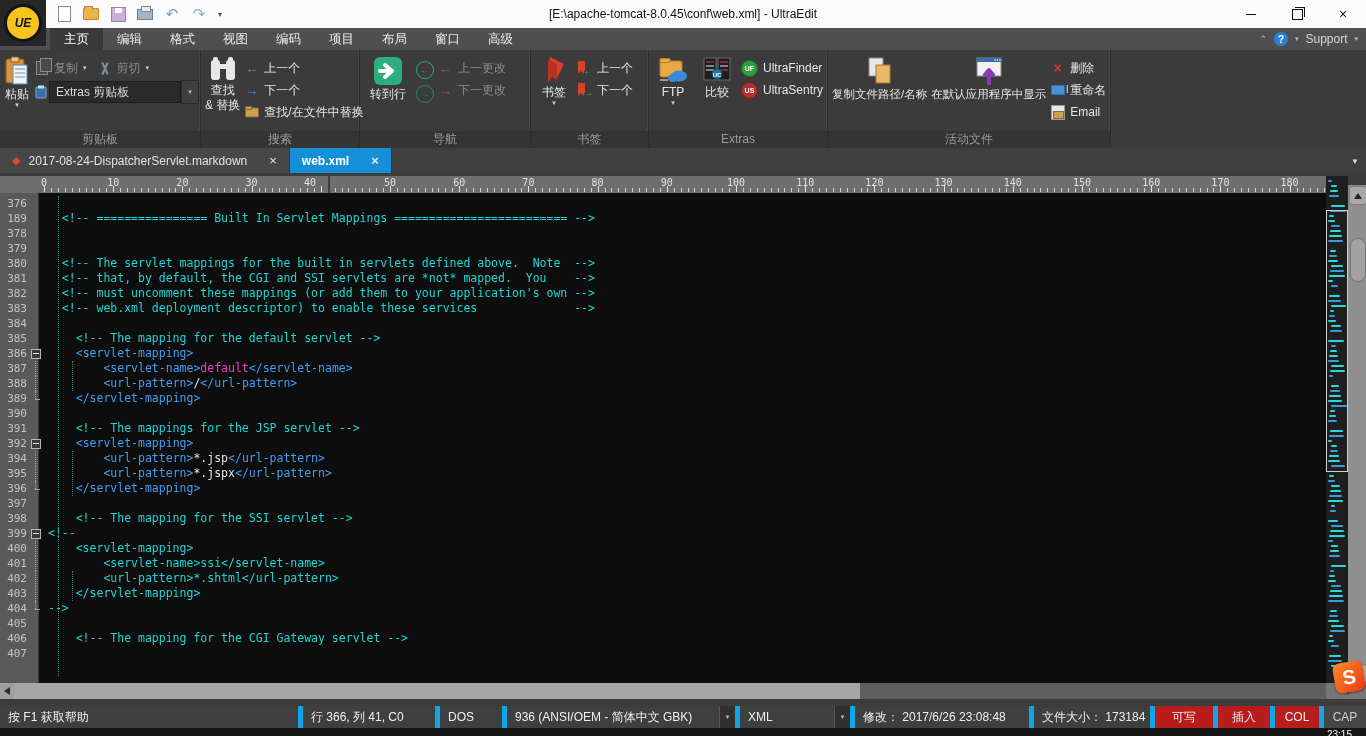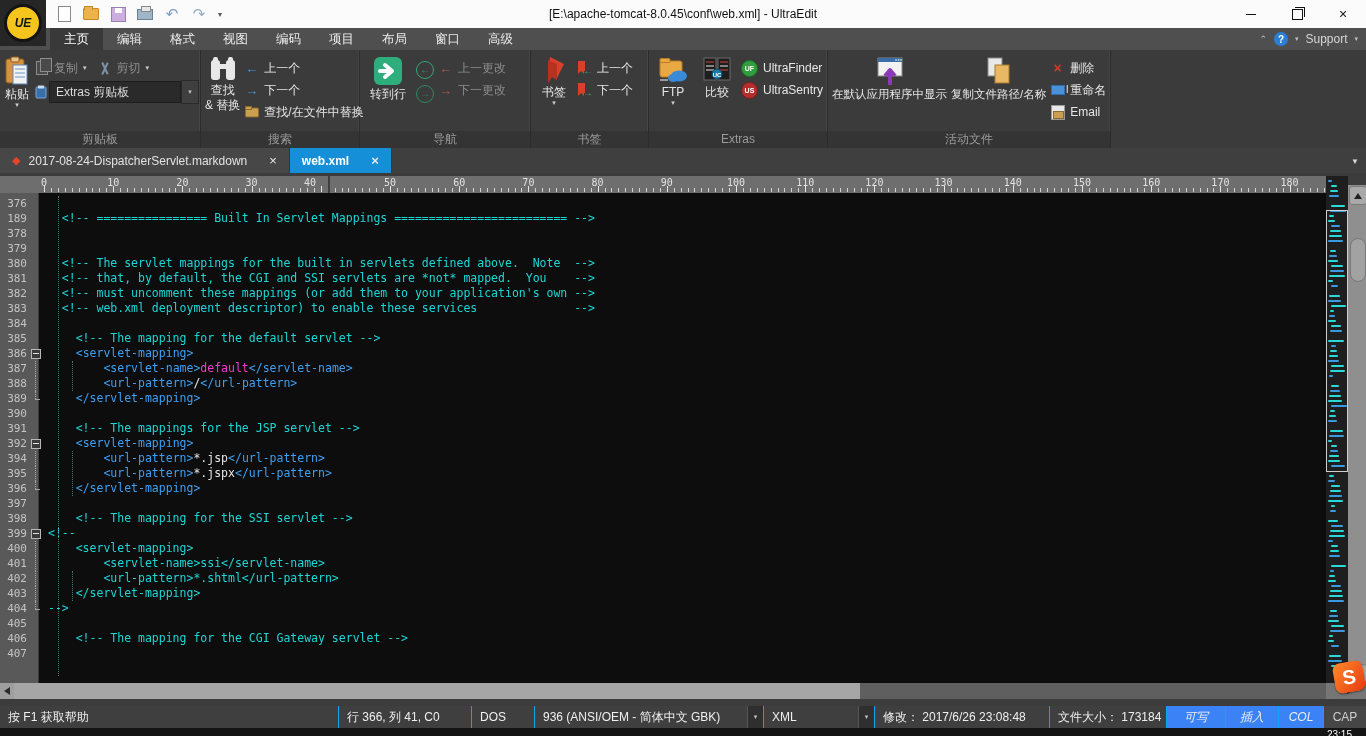--- a/index.html
+++ b/index.html
@@ -127,25 +127,25 @@
   .vs-thumb{position:absolute;left:2px;top:62px;width:14px;height:42px;background:#a2a2a2;border:1px solid #787878;border-radius:8px;}
   .corner{position:absolute;left:1326px;top:683px;width:40px;height:16px;background:#767676;}
   .hscroll{position:absolute;left:0;top:683px;width:1326px;height:16px;background:#5f5f5f;}
   .hs-btn{position:absolute;left:0;top:0;width:14px;height:16px;background:#9e9e9e;display:flex;align-items:center;justify-content:center;}
   .tri-left{border-top:4px solid transparent;border-bottom:4px solid transparent;border-right:6px solid #2a2a2a;}
   .hs-thumb{position:absolute;left:14px;top:0;width:846px;height:16px;background:#a6a6a6;}
   .ribbon-spacer{position:absolute;left:0;top:699px;width:1366px;height:7px;background:#3c3c3c;}
   
   .statusbar{position:absolute;left:0;top:706px;width:1366px;height:22px;background:#3f3f3f;display:flex;align-items:stretch;
              font-size:12px;color:#efefef;}
-  .sb-seg{display:flex;align-items:center;padding:0 8px;border-left:1px solid #0ea5e9;white-space:nowrap;overflow:hidden;}
+  .sb-seg{display:flex;align-items:center;padding:0 8px;border-left:5px solid #0ea5e9;white-space:nowrap;overflow:hidden;}
   .sb-help{flex:1;border-left:none;}
   .sb-dd{width:15px;display:flex;align-items:center;justify-content:center;background:#2f2f2f;border-left:1px solid #555;
          align-self:stretch;flex:none;}
-  .sb-dark{background:#3b82f6;justify-content:center;font-style:italic;}
+  .sb-dark{background:#b91c1c;justify-content:center;}
   .sb-cap{background:#464646;color:#cfcfcf;justify-content:center;}
   
   .bottombar{position:absolute;left:0;top:728px;width:1366px;height:8px;background:#141414;overflow:hidden;}
   .clock{position:absolute;right:14px;top:1px;font-size:10px;color:#fff;}
   .sougou{position:absolute;left:1334px;top:662px;width:30px;height:30px;border-radius:7px;
           background:linear-gradient(135deg,#ff8a2a,#e83a10);transform:rotate(-10deg);
           display:flex;align-items:center;justify-content:center;color:#fff;font-weight:bold;font-size:20px;
           z-index:50;box-shadow:0 1px 2px rgba(0,0,0,.5);}
   .ime-expand{position:absolute;left:1347px;top:686px;width:0;height:0;border-top:4px solid transparent;
               border-bottom:4px solid transparent;border-left:7px solid #1a1a1a;z-index:49;}
@@ -389,37 +389,37 @@
             <span class="badge badge-us">US</span>
             <span>UltraSentry</span>
           </div>
         </div>
       </div>
       <div class="rg-label">Extras</div>
     </div>
 
     <div class="rg" style="width:282px">
       <div class="rg-body">
+        <div class="bigbtn" style="width:100px;font-size:11.5px">
+          <svg width="28" height="30" viewBox="0 0 28 30">
+            <rect x="3" y="2" width="14" height="18" fill="#e8e8e8" stroke="#8a8a8a"></rect>
+            <rect x="10" y="9" width="14" height="18" fill="#e8b864" stroke="#a87a30"></rect>
+          </svg>
+          <span class="blbl">复制文件路径/名称</span>
+        </div>
         <div class="bigbtn" style="width:126px;font-size:11.5px">
           <svg width="32" height="30" viewBox="0 0 32 30">
             <rect x="4" y="2" width="24" height="18" fill="#f2f2f2" stroke="#8a8a8a"></rect>
             <rect x="4" y="2" width="24" height="4" fill="#3a6ea8"></rect>
             <circle cx="22" cy="4" r="0.8" fill="#fff"></circle>
               <circle cx="24.5" cy="4" r="0.8" fill="#fff"></circle>
               <circle cx="27" cy="4" r="0.8" fill="#fff"></circle>
             <path d="M16 29 L16 15 M11 20 L16 14 L21 20" stroke="#8a3ab8" stroke-width="4" fill="none" stroke-linejoin="round"></path>
           </svg>
           <span class="blbl">在默认应用程序中显示</span>
-        </div>
-        <div class="bigbtn" style="width:100px;font-size:11.5px">
-          <svg width="28" height="30" viewBox="0 0 28 30">
-            <rect x="3" y="2" width="14" height="18" fill="#e8e8e8" stroke="#8a8a8a"></rect>
-            <rect x="10" y="9" width="14" height="18" fill="#e8b864" stroke="#a87a30"></rect>
-          </svg>
-          <span class="blbl">复制文件路径/名称</span>
         </div>
         <div class="smallcol">
           <div class="smallbtn">
             <span class="mini mini-x">×</span>
             <span>删除</span>
           </div>
           <div class="smallbtn">
             <span class="mini">
                 <span class="mini-rename"></span>
               </span>

